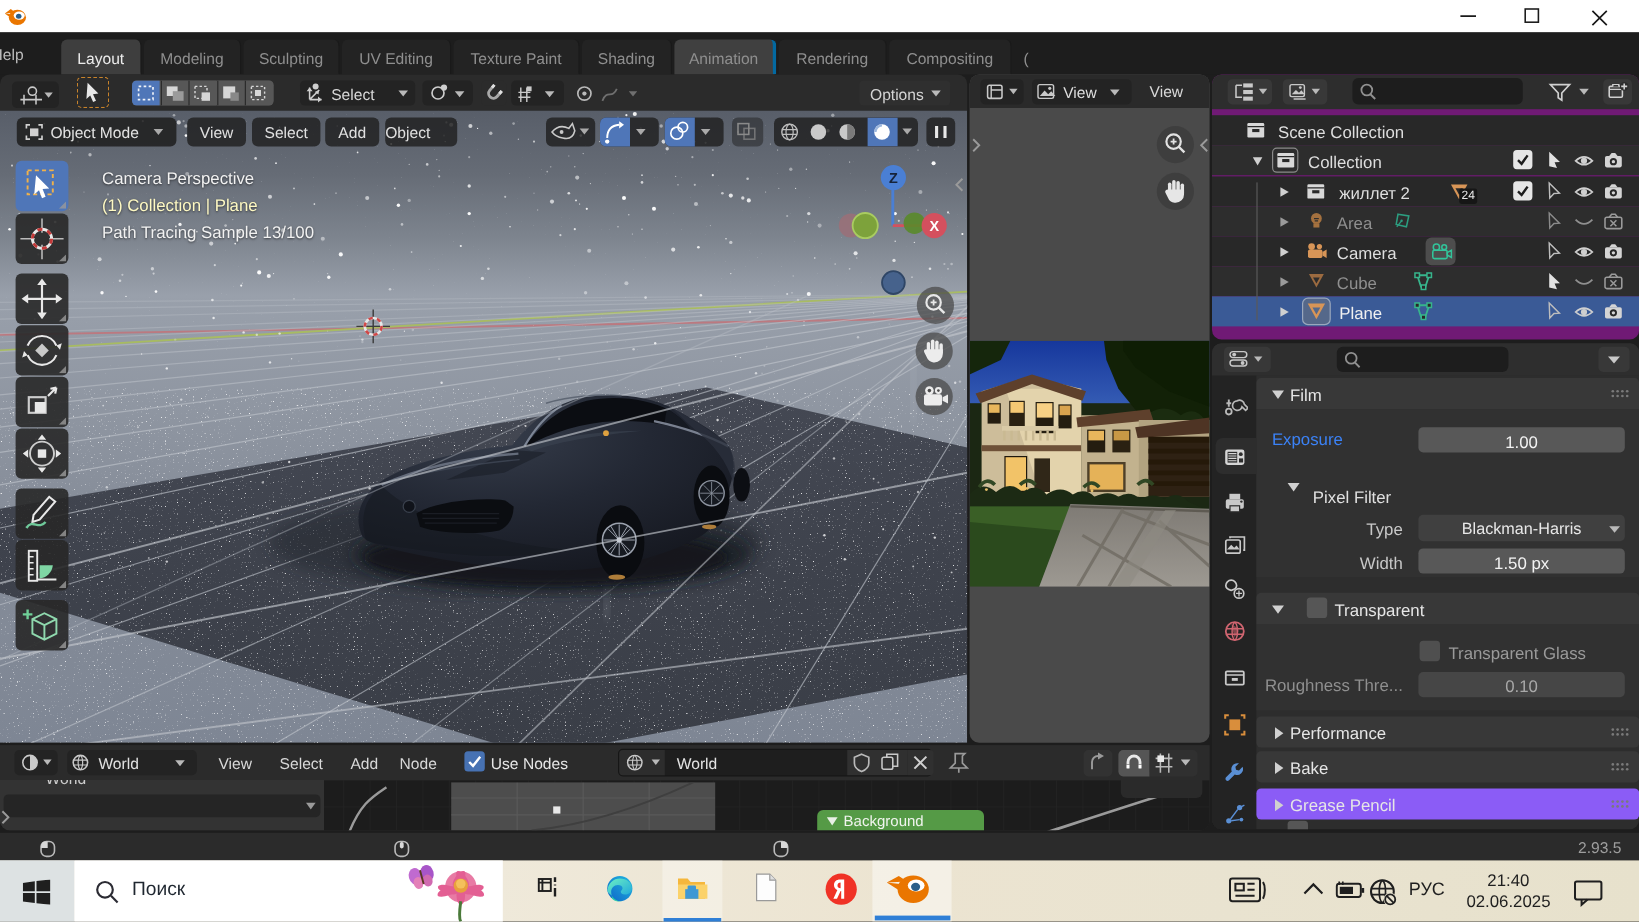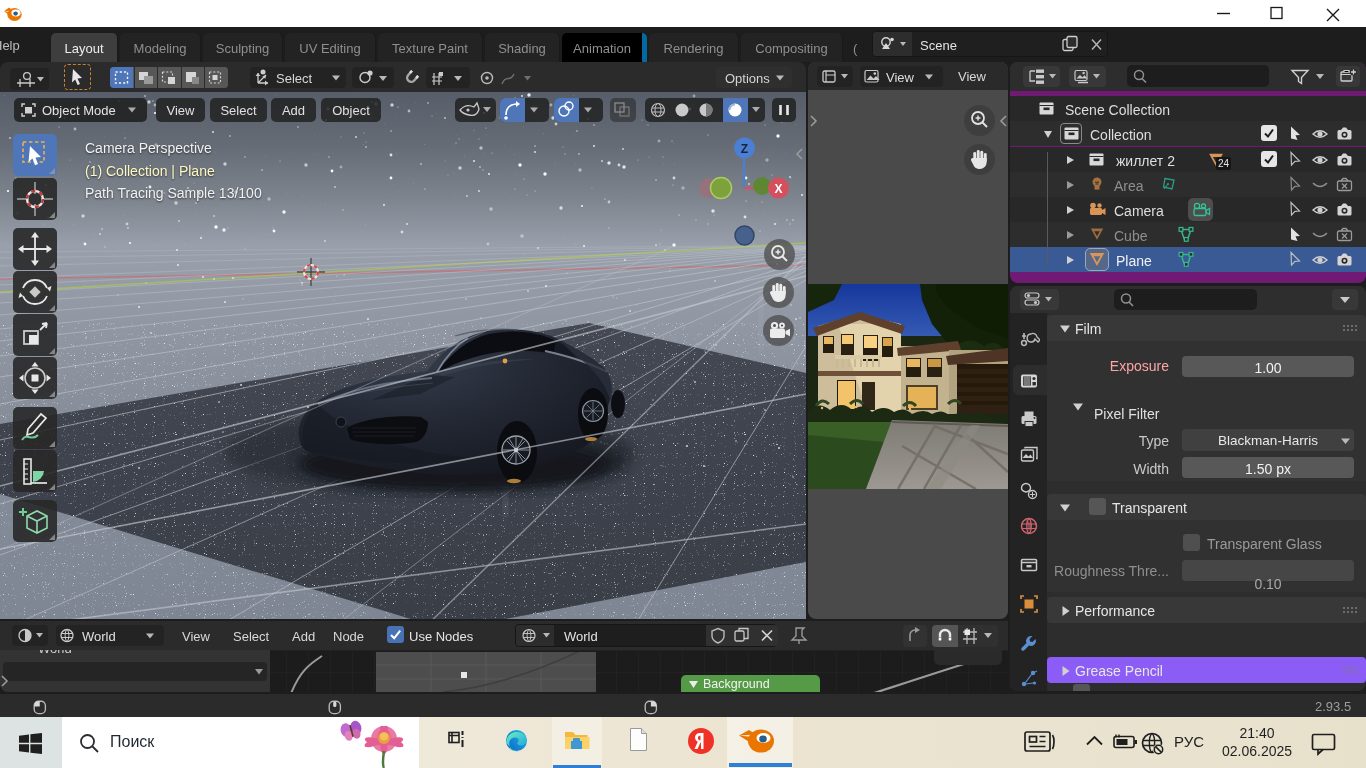--- a/index.html
+++ b/index.html
@@ -33,46 +33,30 @@
       </div>
       <div class="abs" style="left:285px;top:6px;width:91px;height:29px;background:#232323;border-radius:5px 5px 0 0;border-right:1px solid #191919">
         <div class="abs" style="left:0;right:0;top:8px;text-align:center;font-size:13px;color:#8f8f8f;white-space:nowrap">UV Editing</div>
       </div>
       <div class="abs" style="left:378px;top:6px;width:105px;height:29px;background:#232323;border-radius:5px 5px 0 0;border-right:1px solid #191919">
         <div class="abs" style="left:0;right:0;top:8px;text-align:center;font-size:13px;color:#8f8f8f;white-space:nowrap">Texture Paint</div>
       </div>
       <div class="abs" style="left:485px;top:6px;width:75px;height:29px;background:#232323;border-radius:5px 5px 0 0;border-right:1px solid #191919">
         <div class="abs" style="left:0;right:0;top:8px;text-align:center;font-size:13px;color:#8f8f8f;white-space:nowrap">Shading</div>
       </div>
-      <div class="abs" style="left:562px;top:6px;width:85px;height:29px;background:#000000;border-radius:5px 5px 0 0;border-right:5px solid #0369a1">
+      <div class="abs" style="left:562px;top:6px;width:85px;height:29px;background:#404040;border-radius:5px 5px 0 0;border-right:3px solid #0369a1">
         <div class="abs" style="left:0;right:0;top:8px;text-align:center;font-size:13px;color:#8f8f8f;white-space:nowrap">Animation</div>
       </div>
       <div class="abs" style="left:649px;top:6px;width:90px;height:29px;background:#232323;border-radius:5px 5px 0 0;border-right:1px solid #191919">
         <div class="abs" style="left:0;right:0;top:8px;text-align:center;font-size:13px;color:#8f8f8f;white-space:nowrap">Rendering</div>
       </div>
       <div class="abs" style="left:741px;top:6px;width:102px;height:29px;background:#232323;border-radius:5px 5px 0 0;border-right:1px solid #191919">
         <div class="abs" style="left:0;right:0;top:8px;text-align:center;font-size:13px;color:#8f8f8f;white-space:nowrap">Compositing</div>
       </div>
       <div class="abs" style="left:853px;top:14px;font-size:13px;color:#8f8f8f">(</div>
-<div class="abs" style="left:872px;top:4px;width:236px;height:26px;background:#1f1f1f;border-radius:4px;border:1px solid #161616">
- <div class="abs" style="left:0;top:0;width:39px;height:24px;background:#2d2d2d;border-radius:3px 0 0 3px">
-  <svg width="39" height="24" viewBox="0 0 39 24">
-            <circle cx="13" cy="10" r="4.2" fill="none" stroke="#d8d8d8" stroke-width="1.4"></circle>
-            <path d="M9,17 L13,11 L17,17 Z" fill="#d8d8d8"></path>
-            <circle cx="19" cy="7.5" r="1.8" fill="#d8d8d8"></circle>
-            <path d="M27,10 l6,0 l-3,4 z" fill="#b9b9b9"></path>
-          </svg>
- </div>
- <div class="abs" style="left:47px;top:6px;font-size:13px;color:#e3e3e3">Scene</div>
- <svg class="abs" style="left:188px;top:3px" width="46" height="19" viewBox="0 0 46 19">
-   <rect x="2" y="4.5" width="10" height="11" rx="1.5" fill="none" stroke="#cfcfcf" stroke-width="1.3"></rect>
-          <rect x="6" y="1.5" width="10" height="11" rx="1.5" fill="#2d2d2d" stroke="#cfcfcf" stroke-width="1.3"></rect>
-   <path d="M31,4.5 L40,14.5 M40,4.5 L31,14.5" stroke="#b5b5b5" stroke-width="1.5"></path>
- </svg>
-</div>
 </div>
 
 <svg class="abs" style="left:0;top:62px" width="806" height="557" viewBox="0 62 806 557">
 <defs>
  <linearGradient id="sky" x1="0" y1="92" x2="0" y2="246" gradientUnits="userSpaceOnUse">
   <stop offset="0" stop-color="#585e69"></stop>
           <stop offset="0.35" stop-color="#666c76"></stop>
           <stop offset="0.7" stop-color="#7e858f"></stop>
           <stop offset="1" stop-color="#99a0ab"></stop>
  </linearGradient>
@@ -641,21 +625,21 @@
     <div class="abs" style="left:156px;top:98px;width:49px;height:24px;background:rgba(32,32,32,0.82);border-radius:5px">
       <div class="abs" style="left:0;right:0;top:5px;text-align:center;font-size:13px;color:#e0e0e0">View</div>
     </div>
     <div class="abs" style="left:210px;top:98px;width:57px;height:24px;background:rgba(32,32,32,0.82);border-radius:5px">
       <div class="abs" style="left:0;right:0;top:5px;text-align:center;font-size:13px;color:#e0e0e0">Select</div>
     </div>
     <div class="abs" style="left:271px;top:98px;width:45px;height:24px;background:rgba(32,32,32,0.82);border-radius:5px">
       <div class="abs" style="left:0;right:0;top:5px;text-align:center;font-size:13px;color:#e0e0e0">Add</div>
     </div>
     <div class="abs" style="left:321px;top:98px;width:60px;height:24px;background:rgba(32,32,32,0.82);border-radius:5px">
-      <div class="abs" style="left:0;right:0;top:5px;text-align:center;font-size:13px;color:#e0e0e0">Object</div>
+      <div class="abs" style="left:0;right:0;top:5px;text-align:left;font-size:13px;color:#e0e0e0">Object</div>
     </div>
 <div class="abs" style="left:455px;top:98px;width:41px;height:24px;background:rgba(32,32,32,0.82);border-radius:5px">
  <svg width="41" height="24" viewBox="0 0 41 24">
         <path d="M5,12 q6,-7 14,-3 l3,-4 l2,6 q-2,8 -10,6 q-6,-1 -9,-5 z" fill="none" stroke="#c9c9c9" stroke-width="1.3"></path>
         <circle cx="13" cy="12" r="1.6" fill="#c9c9c9"></circle>
         <path d="M28,9 l8,0 l-4,5 z" fill="#aaa"></path>
       </svg>
 </div>
 <div class="abs" style="left:500px;top:98px;width:49px;height:24px;background:rgba(32,32,32,0.82);border-radius:5px">
  <div class="abs" style="left:0;top:0;width:25px;height:24px;background:#4f76b8;border-radius:5px 0 0 5px">
@@ -1237,21 +1221,21 @@
             <circle cx="10" cy="2" r="1.1"></circle>
             <circle cx="14" cy="2" r="1.1"></circle>
             <circle cx="2" cy="6" r="1.1"></circle>
             <circle cx="6" cy="6" r="1.1"></circle>
             <circle cx="10" cy="6" r="1.1"></circle>
             <circle cx="14" cy="6" r="1.1"></circle>
           </g>
         </svg>
  </div>
  <div class="abs" style="left:37px;top:55px;width:319px;height:140px;background:#313131"></div>
- <div class="abs" style="left:0;top:72px;width:159px;text-align:right;font-size:14px;color:#fca5a5">Exposure</div>
+ <div class="abs" style="left:0;top:72px;width:159px;text-align:center;font-size:14px;color:#3b82f6">Exposure</div>
  <div class="abs" style="left:172px;top:70px;width:172px;height:21px;background:#585858;border-radius:4px">
         <div style="text-align:center;font-size:14px;color:#f2f2f2;padding-top:4px">1.00</div>
       </div>
  <div class="abs" style="left:62px;top:112px"><svg width="12" height="10">
           <path d="M1,1.5 L11,1.5 L6,8.5 Z" fill="#d0d0d0"></path>
         </svg></div>
  <div class="abs" style="left:84px;top:120px;font-size:14px;color:#e0e0e0">Pixel Filter</div>
  <div class="abs" style="left:0;top:147px;width:159px;text-align:right;font-size:14px;color:#c8c8c8">Type</div>
  <div class="abs" style="left:172px;top:143px;width:172px;height:22px;background:#404040;border-radius:4px">
   <div style="text-align:center;font-size:13.5px;color:#e8e8e8;padding-top:4px">Blackman-Harris</div>
@@ -1268,27 +1252,45 @@
           <path d="M1,1.5 L11,1.5 L6,8.5 Z" fill="#d0d0d0"></path>
         </svg>
   <div class="abs" style="left:42px;top:4px;width:17px;height:17px;background:#565656;border-radius:3px"></div>
   <div class="abs" style="left:65px;top:6px;font-size:14px;color:#e6e6e6">Transparent</div>
  </div>
  <div class="abs" style="left:37px;top:234px;width:319px;height:72px;background:#313131"></div>
  <div class="abs" style="left:173px;top:248px;width:17px;height:17px;background:#4f4f4f;border-radius:3px"></div>
  <div class="abs" style="left:197px;top:250px;font-size:14px;color:#9a9a9a">Transparent Glass</div>
  <div class="abs" style="left:0;top:277px;width:159px;text-align:right;font-size:14px;color:#8f8f8f">Roughness Thre...</div>
  <div class="abs" style="left:172px;top:274px;width:172px;height:21px;background:#464646;border-radius:4px">
-        <div style="text-align:center;font-size:14px;color:#a8a8a8;padding-top:16px">0.10</div>
+        <div style="text-align:center;font-size:14px;color:#a8a8a8;padding-top:4px">0.10</div>
       </div>
 <div class="abs" style="left:37px;top:311px;width:319px;height:26px;background:#383838;border-radius:4px">
   <svg class="abs" style="left:14px;top:8px" width="10" height="12">
           <path d="M1.5,1 L8.5,6 L1.5,11 Z" fill="#d0d0d0"></path>
         </svg>
   <div class="abs" style="left:28px;top:6px;font-size:14px;color:#e6e6e6">Performance</div>
+  <svg class="abs" style="left:295px;top:9px" width="16" height="10">
+          <g fill="#7a7a7a">
+            <circle cx="2" cy="2" r="1.1"></circle>
+            <circle cx="6" cy="2" r="1.1"></circle>
+            <circle cx="10" cy="2" r="1.1"></circle>
+            <circle cx="14" cy="2" r="1.1"></circle>
+            <circle cx="2" cy="6" r="1.1"></circle>
+            <circle cx="6" cy="6" r="1.1"></circle>
+            <circle cx="10" cy="6" r="1.1"></circle>
+            <circle cx="14" cy="6" r="1.1"></circle>
+          </g>
+        </svg>
+ </div>
+      <div class="abs" style="left:37px;top:340px;width:319px;height:26px;background:#383838;border-radius:4px">
+  <svg class="abs" style="left:14px;top:8px" width="10" height="12">
+          <path d="M1.5,1 L8.5,6 L1.5,11 Z" fill="#d0d0d0"></path>
+        </svg>
+  <div class="abs" style="left:28px;top:6px;font-size:14px;color:#e6e6e6">Bake</div>
   <svg class="abs" style="left:295px;top:9px" width="16" height="10">
           <g fill="#7a7a7a">
             <circle cx="2" cy="2" r="1.1"></circle>
             <circle cx="6" cy="2" r="1.1"></circle>
             <circle cx="10" cy="2" r="1.1"></circle>
             <circle cx="14" cy="2" r="1.1"></circle>
             <circle cx="2" cy="6" r="1.1"></circle>
             <circle cx="6" cy="6" r="1.1"></circle>
             <circle cx="10" cy="6" r="1.1"></circle>
             <circle cx="14" cy="6" r="1.1"></circle>

